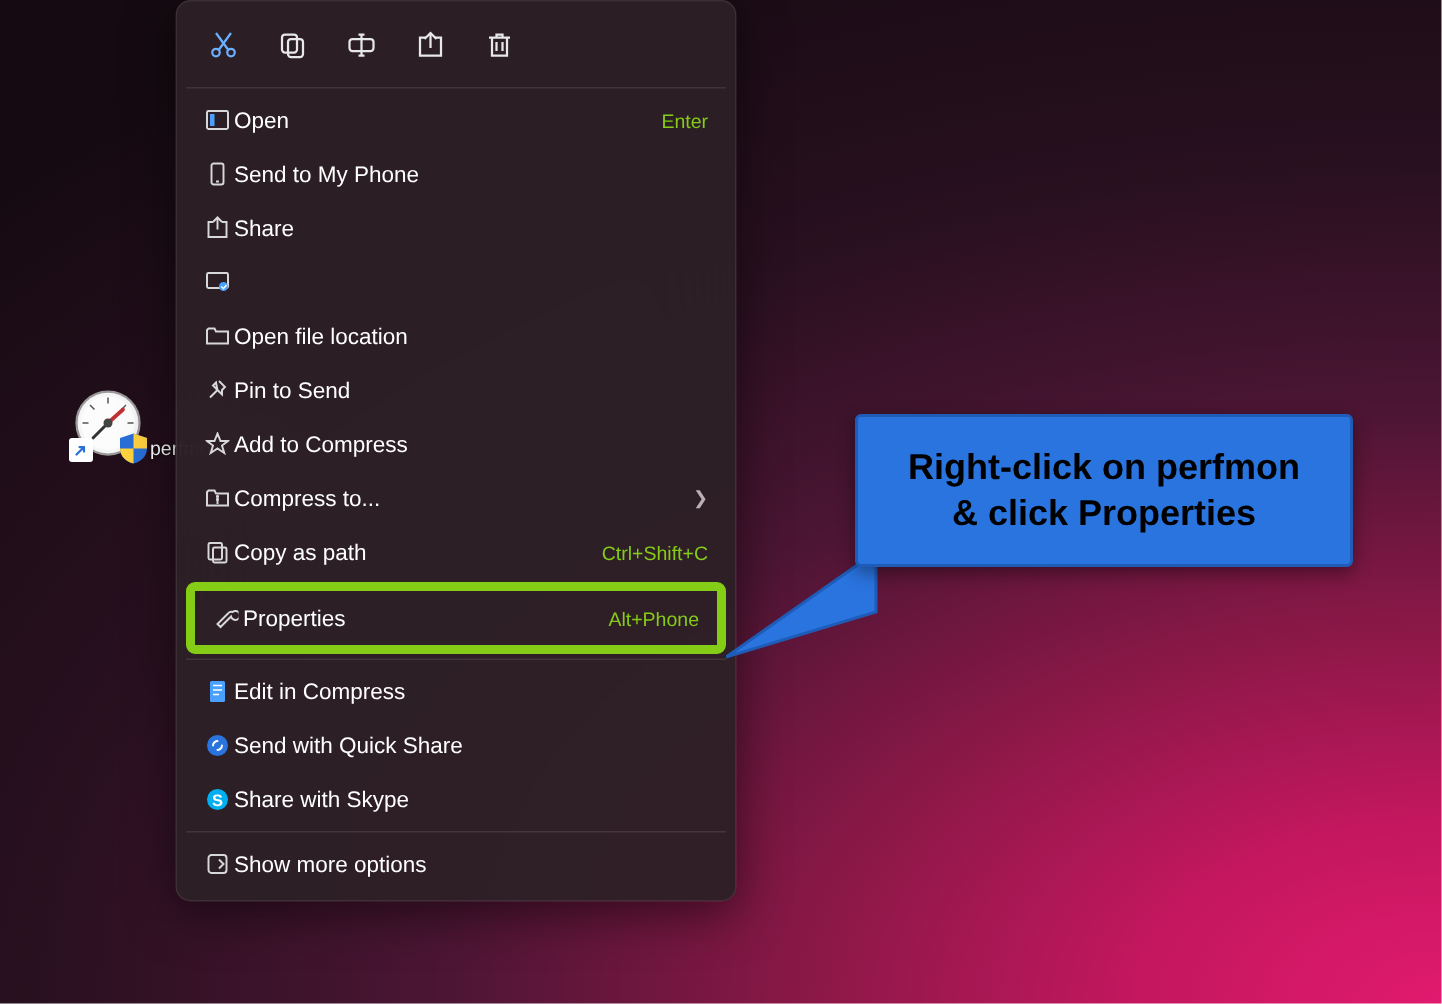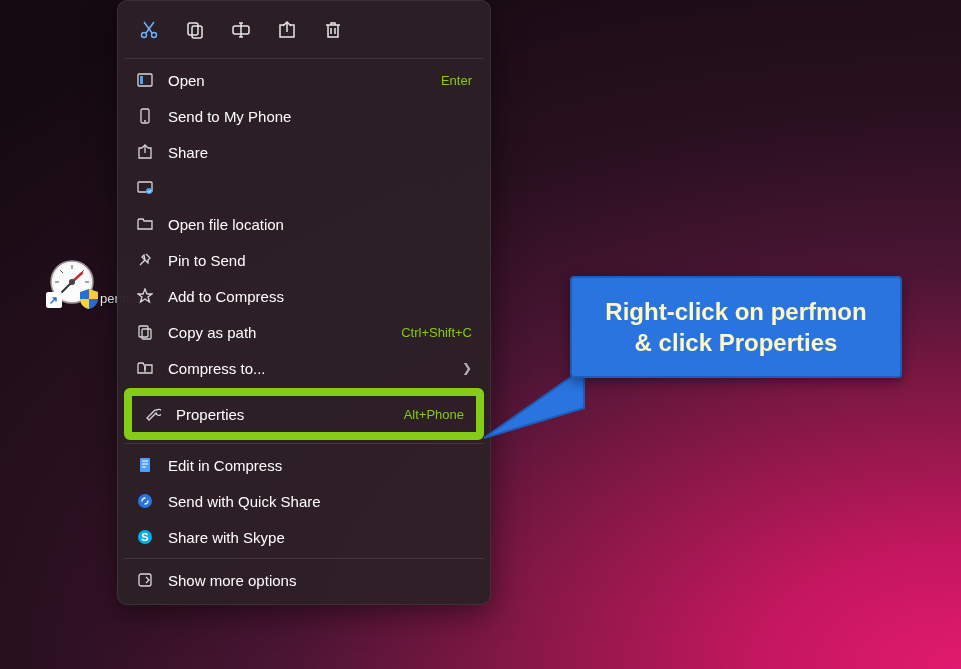--- a/index.html
+++ b/index.html
@@ -82,49 +82,49 @@
     margin: 3px 0;
   }
 
   .menu-item {
     display: flex;
     align-items: center;
     padding: 9px 12px;
     border-radius: 6px;
     cursor: pointer;
     font-size: 15px;
-    gap: 14px;
+    gap: 2px;
   }
   .menu-item .mi-icon {
     width: 18px; height: 18px;
     display: flex; align-items: center; justify-content: center;
     flex-shrink: 0;
     color: #d8d8d8;
   }
   .menu-item .mi-label { flex: 1; color: #fff; }
   .menu-item .mi-accel { color: #84cc16; font-size: 13px; }
   .menu-item .mi-chev { color: #b8b0b4; font-size: 12px; }
 
   .highlight-box {
-    border: 8px solid #84cc16;
+    border: 6px solid #84cc16;
     border-radius: 6px;
     margin: 2px 0;
   }
 
   
   .callout {
     position: absolute;
     left: 570px;
     top: 276px;
     width: 332px;
     background: #2a74e0;
     border: 2px solid #1f5cb8;
     border-radius: 4px;
     padding: 18px 16px;
-    color: #fef9c3;
+    color: #000000;
     font-family: Arial, sans-serif;
     font-size: 24px;
     font-weight: bold;
     text-align: center;
     line-height: 1.3;
     box-shadow: 0 4px 12px rgba(0,0,0,0.4);
   }
   .callout-tail {
     position: absolute;
     left: 494px;
@@ -273,38 +273,38 @@
     <span class="mi-icon">
         <svg width="16" height="16" viewBox="0 0 16 16" fill="none" stroke="currentColor" stroke-width="1.3">
           <path d="M8 1 L10 6 L15 6 L11 9 L12.5 14 L8 11 L3.5 14 L5 9 L1 6 L6 6 Z"></path>
         </svg>
       </span>
     <span class="mi-label">Add to Compress</span>
   </div>
   <div class="menu-item">
     <span class="mi-icon">
         <svg width="16" height="16" viewBox="0 0 16 16" fill="none" stroke="currentColor" stroke-width="1.3">
-          <rect x="2" y="2" width="9" height="11" rx="1"></rect>
-          <rect x="5" y="5" width="9" height="10" rx="1"></rect>
-        </svg>
-      </span>
-    <span class="mi-label">Copy as path</span>
-    <span class="mi-accel">Ctrl+Shift+C</span>
-  </div>
-  <div class="menu-item">
-    <span class="mi-icon">
-        <svg width="16" height="16" viewBox="0 0 16 16" fill="none" stroke="currentColor" stroke-width="1.3">
           <path d="M1 4 L1 13 L15 13 L15 5 L7 5 L6 3 L2 3 Z"></path>
           <line x1="8" y1="6" x2="8" y2="12"></line>
           <line x1="7" y1="7" x2="9" y2="7"></line>
           <line x1="7" y1="9" x2="9" y2="9"></line>
         </svg>
       </span>
     <span class="mi-label">Compress to...</span>
     <span class="mi-chev">❯</span>
+  </div>
+  <div class="menu-item">
+    <span class="mi-icon">
+        <svg width="16" height="16" viewBox="0 0 16 16" fill="none" stroke="currentColor" stroke-width="1.3">
+          <rect x="2" y="2" width="9" height="11" rx="1"></rect>
+          <rect x="5" y="5" width="9" height="10" rx="1"></rect>
+        </svg>
+      </span>
+    <span class="mi-label">Copy as path</span>
+    <span class="mi-accel">Ctrl+Shift+C</span>
   </div>
 
   <div class="highlight-box">
     <div class="menu-item">
       <span class="mi-icon">
           <svg width="16" height="16" viewBox="0 0 16 16" fill="none" stroke="currentColor" stroke-width="1.3">
             <path d="M12 4 A3 3 0 1 1 11 7 L4 14 L2 12 L9 5 A3 3 0 0 1 12 4 Z"></path>
           </svg>
         </span>
       <span class="mi-label">Properties</span>

